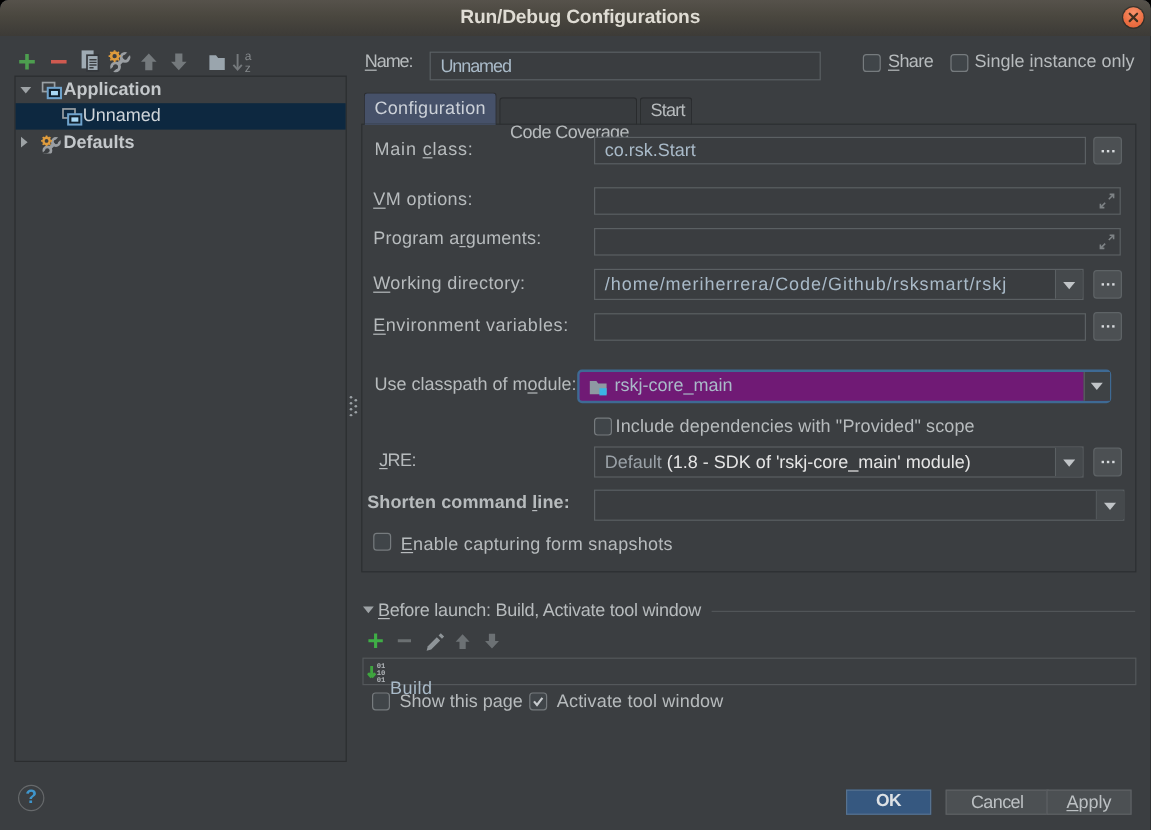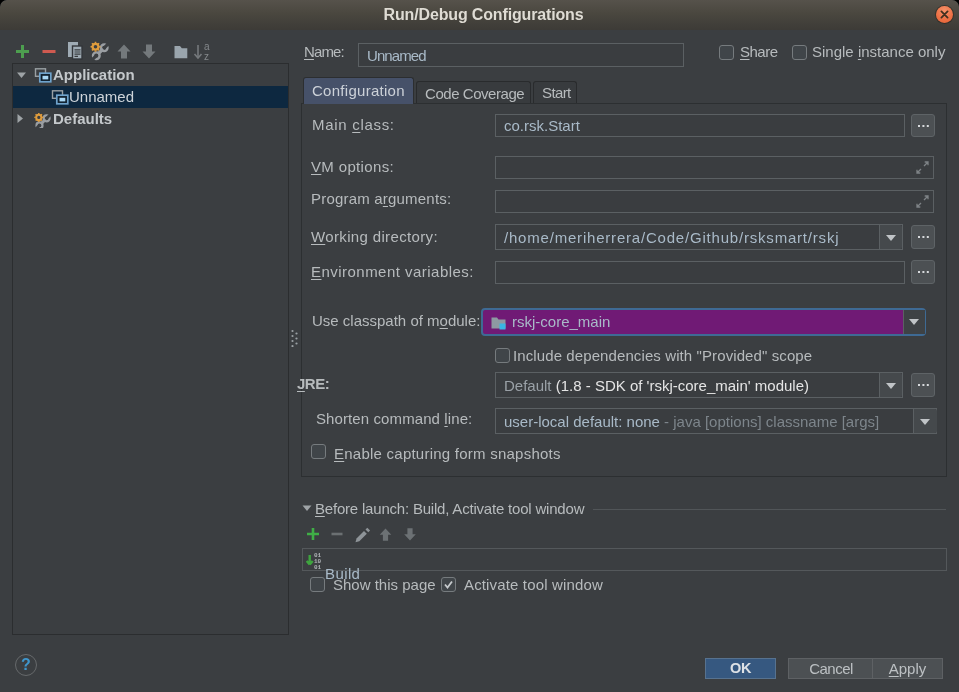--- a/index.html
+++ b/index.html
@@ -128,21 +128,21 @@
     <span class="lbl" style="left:740px;top:43px;letter-spacing:-0.5px;"><u>S</u>hare</span>
     <div class="cb" style="left:792px;top:45px;"></div>
     <span class="lbl" style="left:812px;top:43px;">Single <u>i</u>nstance only</span>
   </div>
 
   <div id="tabs">
     <div class="abs" style="left:303px;top:77px;width:111px;height:27px;background:#465169;border:1px solid #2c2e30;border-bottom:none;border-radius:3px 3px 0 0;color:#ccd1d8;">
       <span style="position:absolute;left:8px;top:4px;letter-spacing:0.28px;">Configuration</span>
     </div>
     <div class="abs" style="left:416px;top:81px;width:115px;height:23px;background:#383b3e;border:1px solid #292b2d;border-bottom:none;border-radius:3px 3px 0 0;">
-      <span style="position:absolute;left:8px;top:3px;letter-spacing:-0.45px;">Code Coverage</span>
+      <span style="position:absolute;left:8px;top:20px;letter-spacing:-0.45px;">Code Coverage</span>
     </div>
     <div class="abs" style="left:533px;top:81px;width:44px;height:23px;background:#383b3e;border:1px solid #292b2d;border-bottom:none;border-radius:3px 3px 0 0;">
       <span style="position:absolute;left:8px;top:2px;letter-spacing:-0.6px;">Start</span>
     </div>
   </div>
   <div id="panel">
     <div class="abs" style="left:301px;top:103px;width:646px;height:374px;border:1px solid #2c2f31;"></div>
     <div class="abs" style="left:304px;top:103px;width:109px;height:1px;background:#465169;"></div>
     <svg class="abs" style="left:290px;top:329px;" width="10" height="18" viewBox="0 0 10 18">
       <g fill="#9ba1a5">
@@ -206,34 +206,33 @@
       </svg>
       <span class="ftext" style="left:29px;top:3px;">rskj-core_main</span>
       <div class="combo-arrow" style="left:420px;width:22px;background:#3e4245;">
         <div class="tri-dn" style="left:5px;top:9px;"></div>
       </div>
     </div>
 
     <div class="cb" style="left:495px;top:348px;"></div>
     <span class="lbl" style="left:513px;top:347px;letter-spacing:0.1px;">Include dependencies with "Provided" scope</span>
 
-    <span class="lbl" style="left:297px;top:375px;letter-spacing:-0.5px;font-weight:bold;"><u>J</u>RE:</span>
+    <span class="lbl" style="left:316px;top:375px;letter-spacing:-0.5px;"><u>J</u>RE:</span>
     <div class="field" style="left:495px;top:372px;width:408px;height:26px;">
       <span class="ftext" style="top:4px;color:#9aa1a7;">Default <span style="color:#e5e5e5;">(1.8 - SDK of 'rskj-core_main' module)</span></span>
       <div class="combo-arrow" style="left:383px;width:23px;border-radius:0 2px 2px 0;">
         <div class="tri-dn" style="left:6px;top:10px;"></div>
       </div>
     </div>
     <div class="btn3" style="left:911px;top:373px;width:24px;height:24px;line-height:18px;">
         <i></i>
       </div>
 
-    <span class="lbl" style="left:316px;top:410px;letter-spacing:0.1px;">Shorten command <u>l</u>ine:</span>
+    <span class="lbl" style="left:306px;top:410px;letter-spacing:0.1px;font-weight:bold;">Shorten command <u>l</u>ine:</span>
     <div class="field" style="left:495px;top:408px;width:442px;height:26px;">
-      <span class="ftext" style="top:4px;">user-local default: none <span style="color:#7d858b;">- java [options] classname [args]</span></span>
       <div class="combo-arrow" style="left:417px;width:24px;border-radius:0 2px 2px 0;">
         <div class="tri-dn" style="left:6px;top:10px;"></div>
       </div>
     </div>
 
     <div class="cb" style="left:311px;top:444px;"></div>
     <span class="lbl" style="left:334px;top:445px;letter-spacing:0.24px;"><u>E</u>nable capturing form snapshots</span>
   </div>
 
   <div id="beforelaunch">

